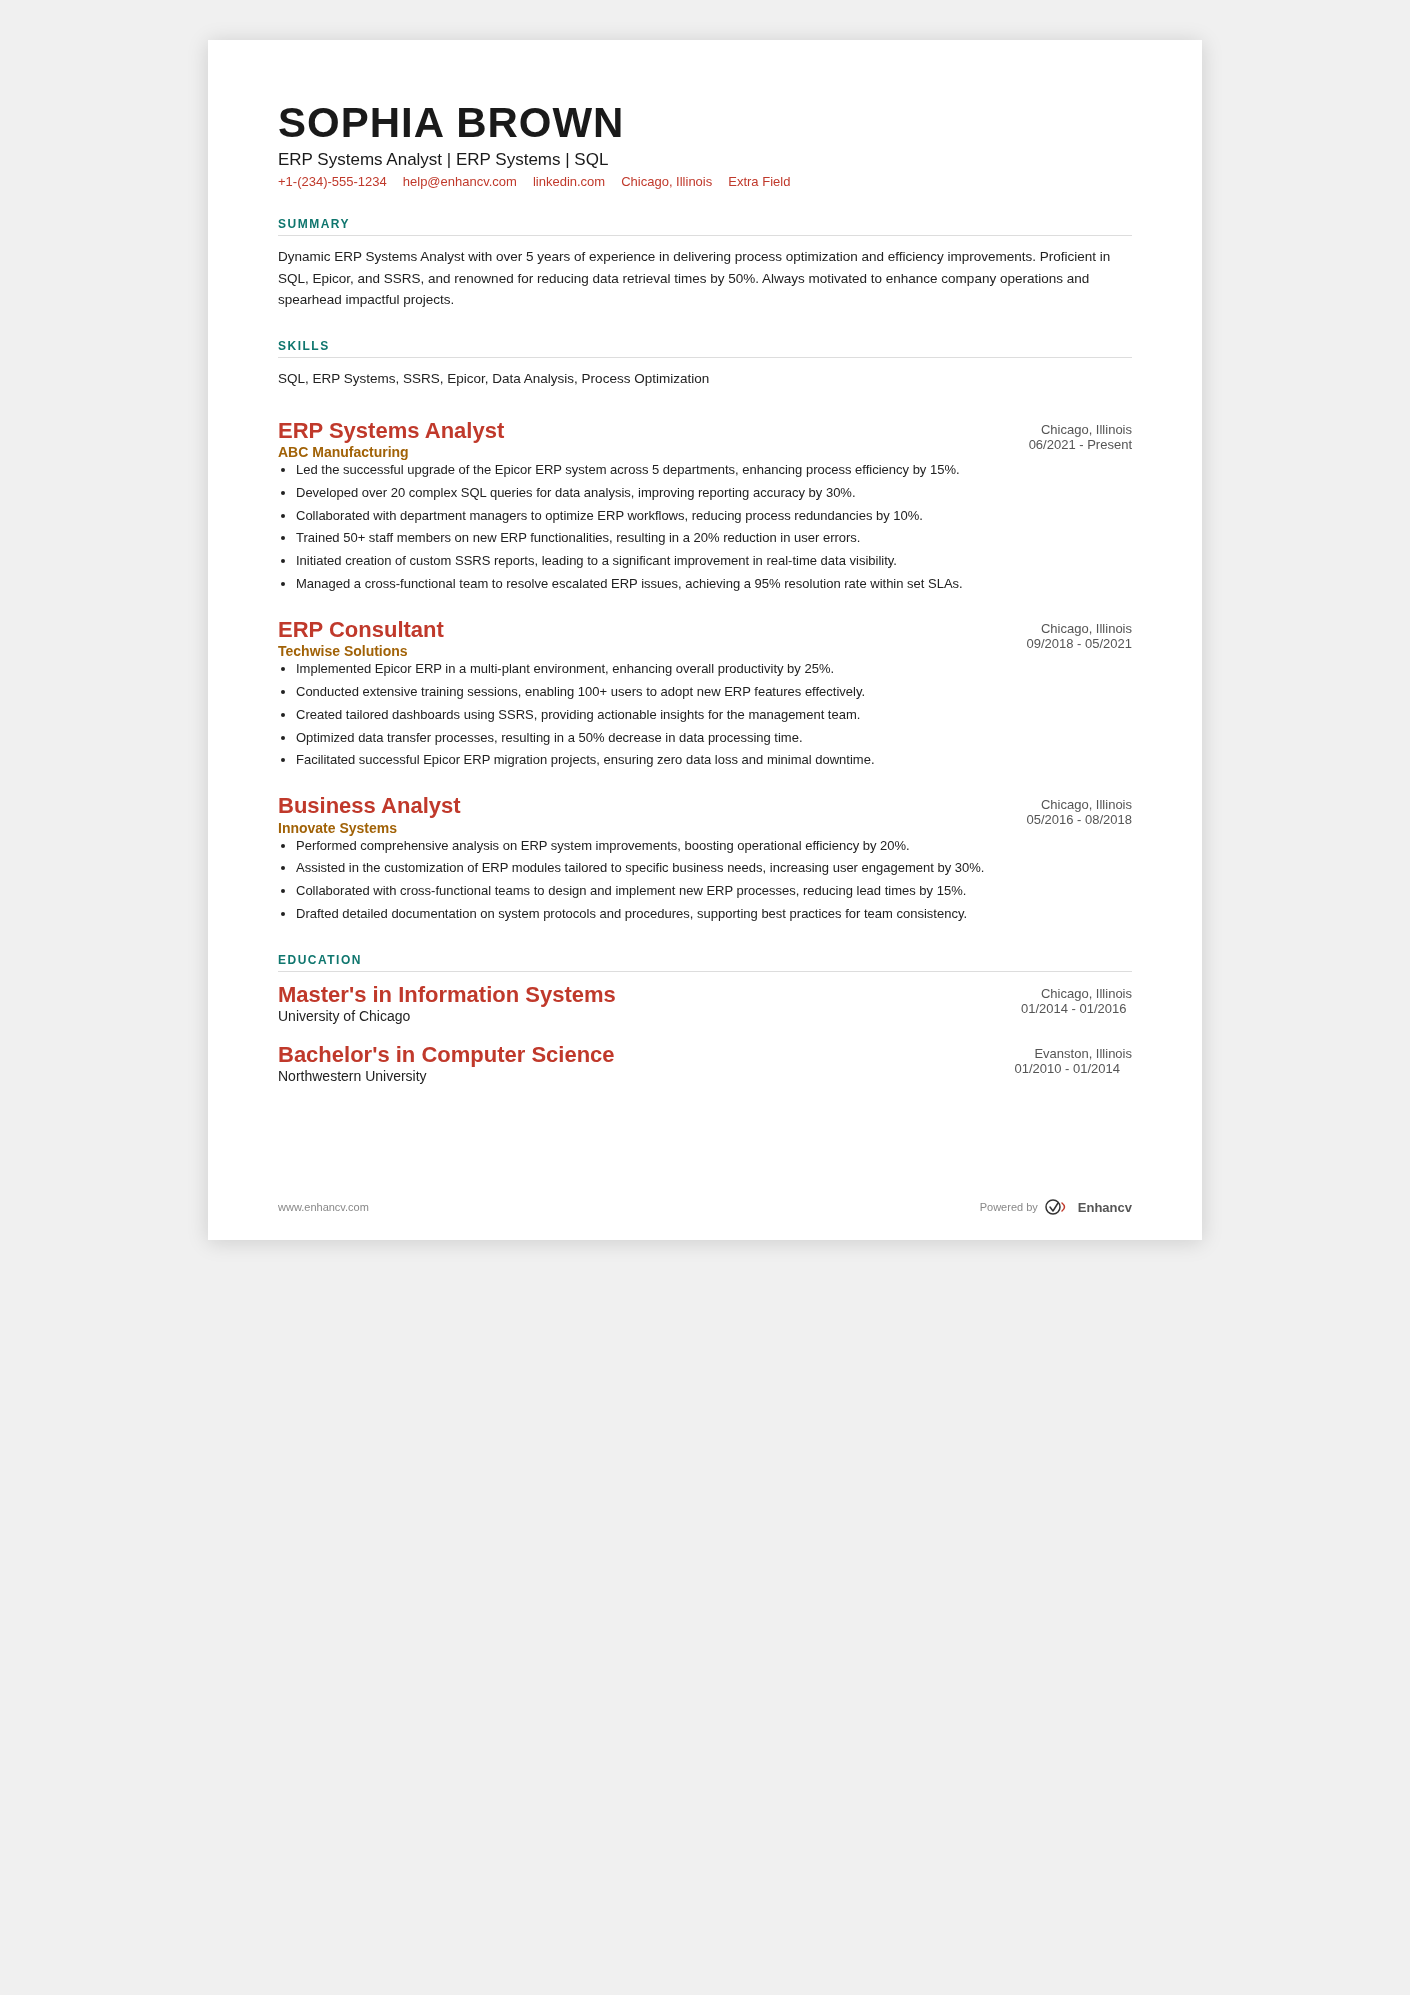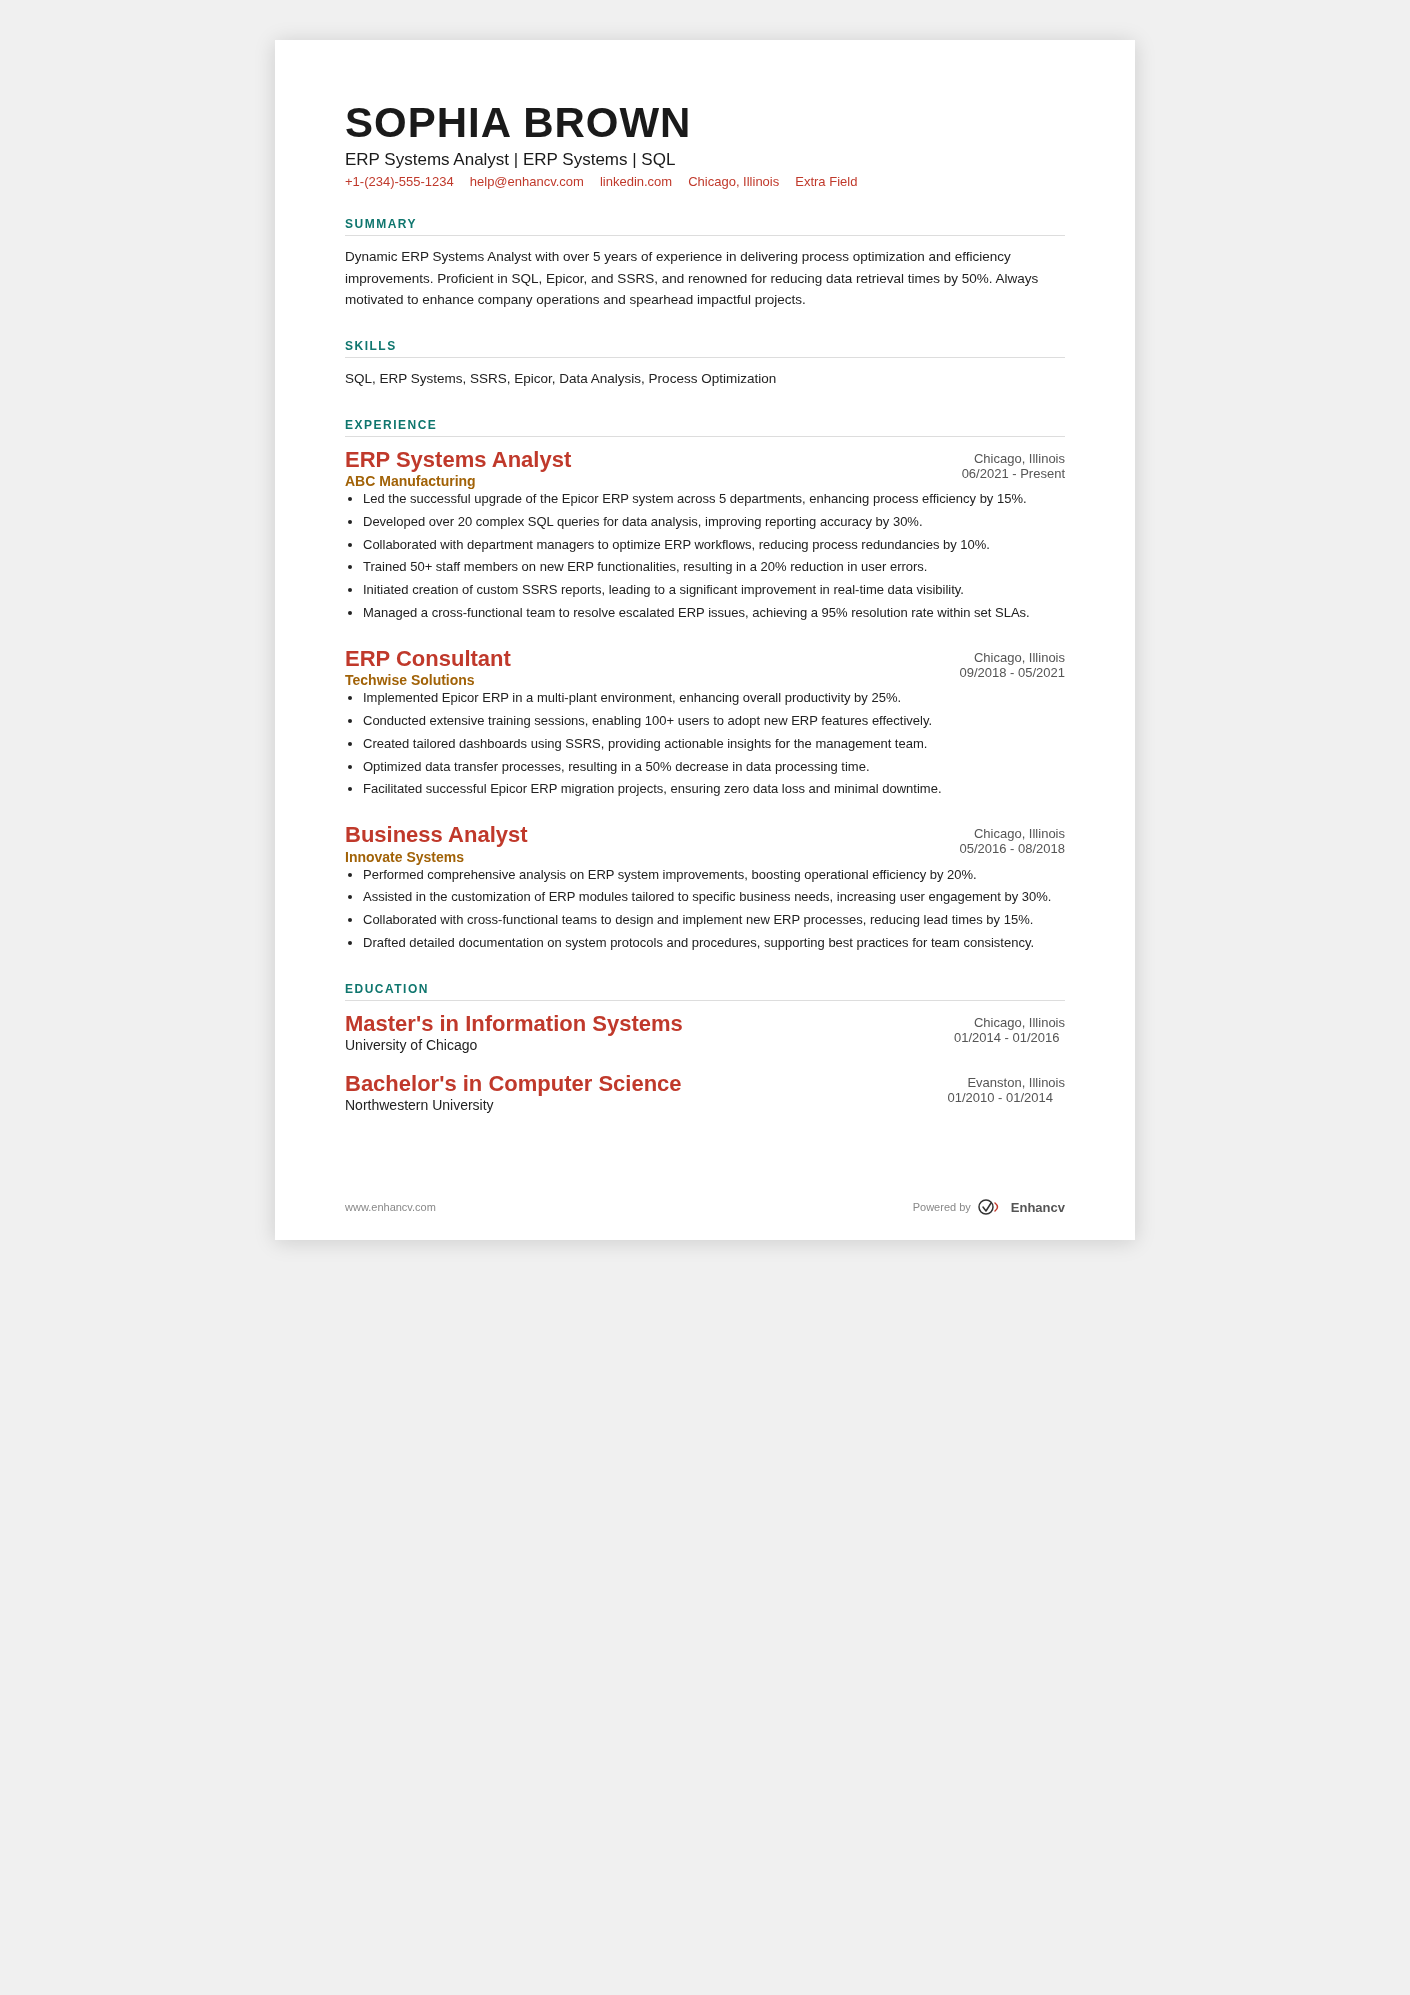--- a/index.html
+++ b/index.html
@@ -7,21 +7,21 @@
       font-family: Georgia, 'Times New Roman', serif;
       background: #f0f0f0;
       display: flex;
       justify-content: center;
       align-items: flex-start;
       min-height: 100vh;
       padding: 40px 20px;
     }
     .page {
       background: #fff;
-      width: 860px;
+      width: 994px;
       min-height: 1200px;
       padding: 60px 70px 60px 70px;
       position: relative;
       box-shadow: 0 2px 20px rgba(0,0,0,0.15);
     }
     
     .header-name {
       font-family: Arial, Helvetica, sans-serif;
       font-size: 42px;
       font-weight: 900;
@@ -207,21 +207,20 @@
     <div class="section-title">SUMMARY</div>
     <div class="section-text">Dynamic ERP Systems Analyst with over 5 years of experience in delivering process optimization and efficiency improvements. Proficient in SQL, Epicor, and SSRS, and renowned for reducing data retrieval times by 50%. Always motivated to enhance company operations and spearhead impactful projects.</div>
   </div>
 
   <div class="section">
     <div class="section-title">SKILLS</div>
     <div class="section-text">SQL, ERP Systems, SSRS, Epicor, Data Analysis, Process Optimization</div>
   </div>
 
   <div class="section">
-    <div class="section-title">EXPERIENCE</div>
 
     <div id="experience-items">
         <div class="exp-item">
           <div class="exp-header">
             <div>
               <div class="exp-job-title">ERP Systems Analyst</div>
               <div class="exp-company">ABC Manufacturing</div>
             </div>
             <div>
               <div class="exp-location">Chicago, Illinois</div>

